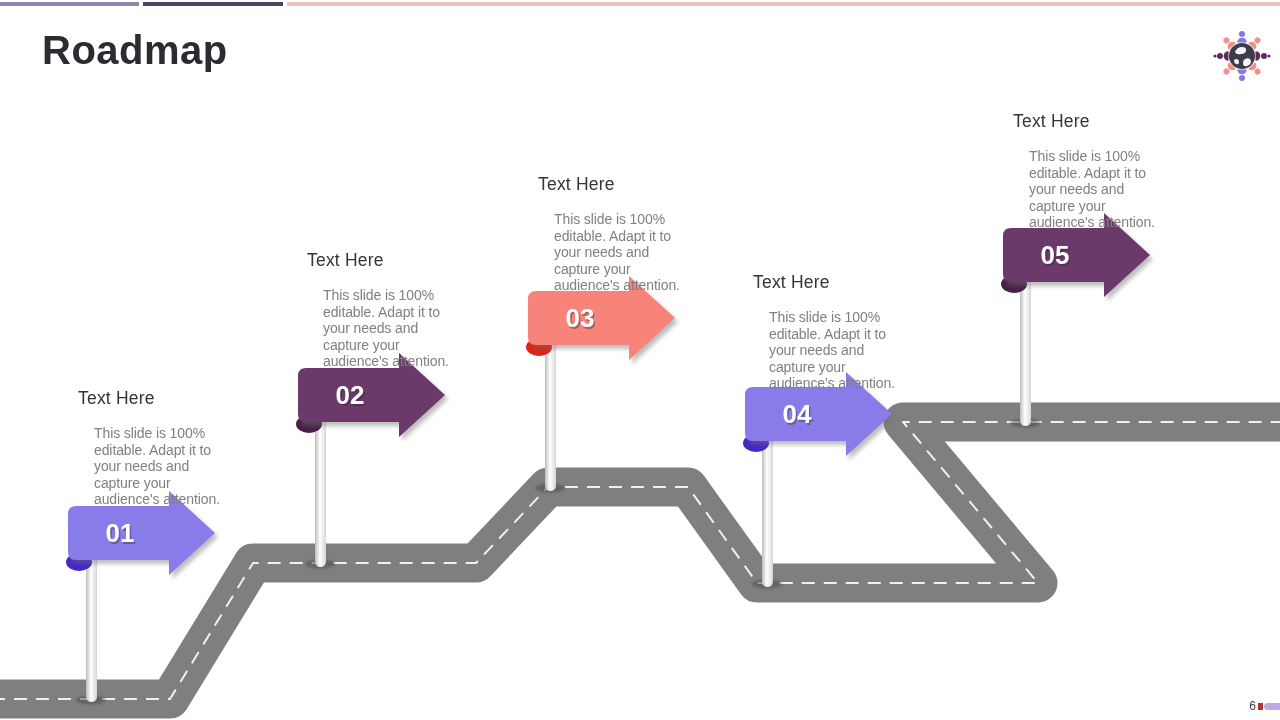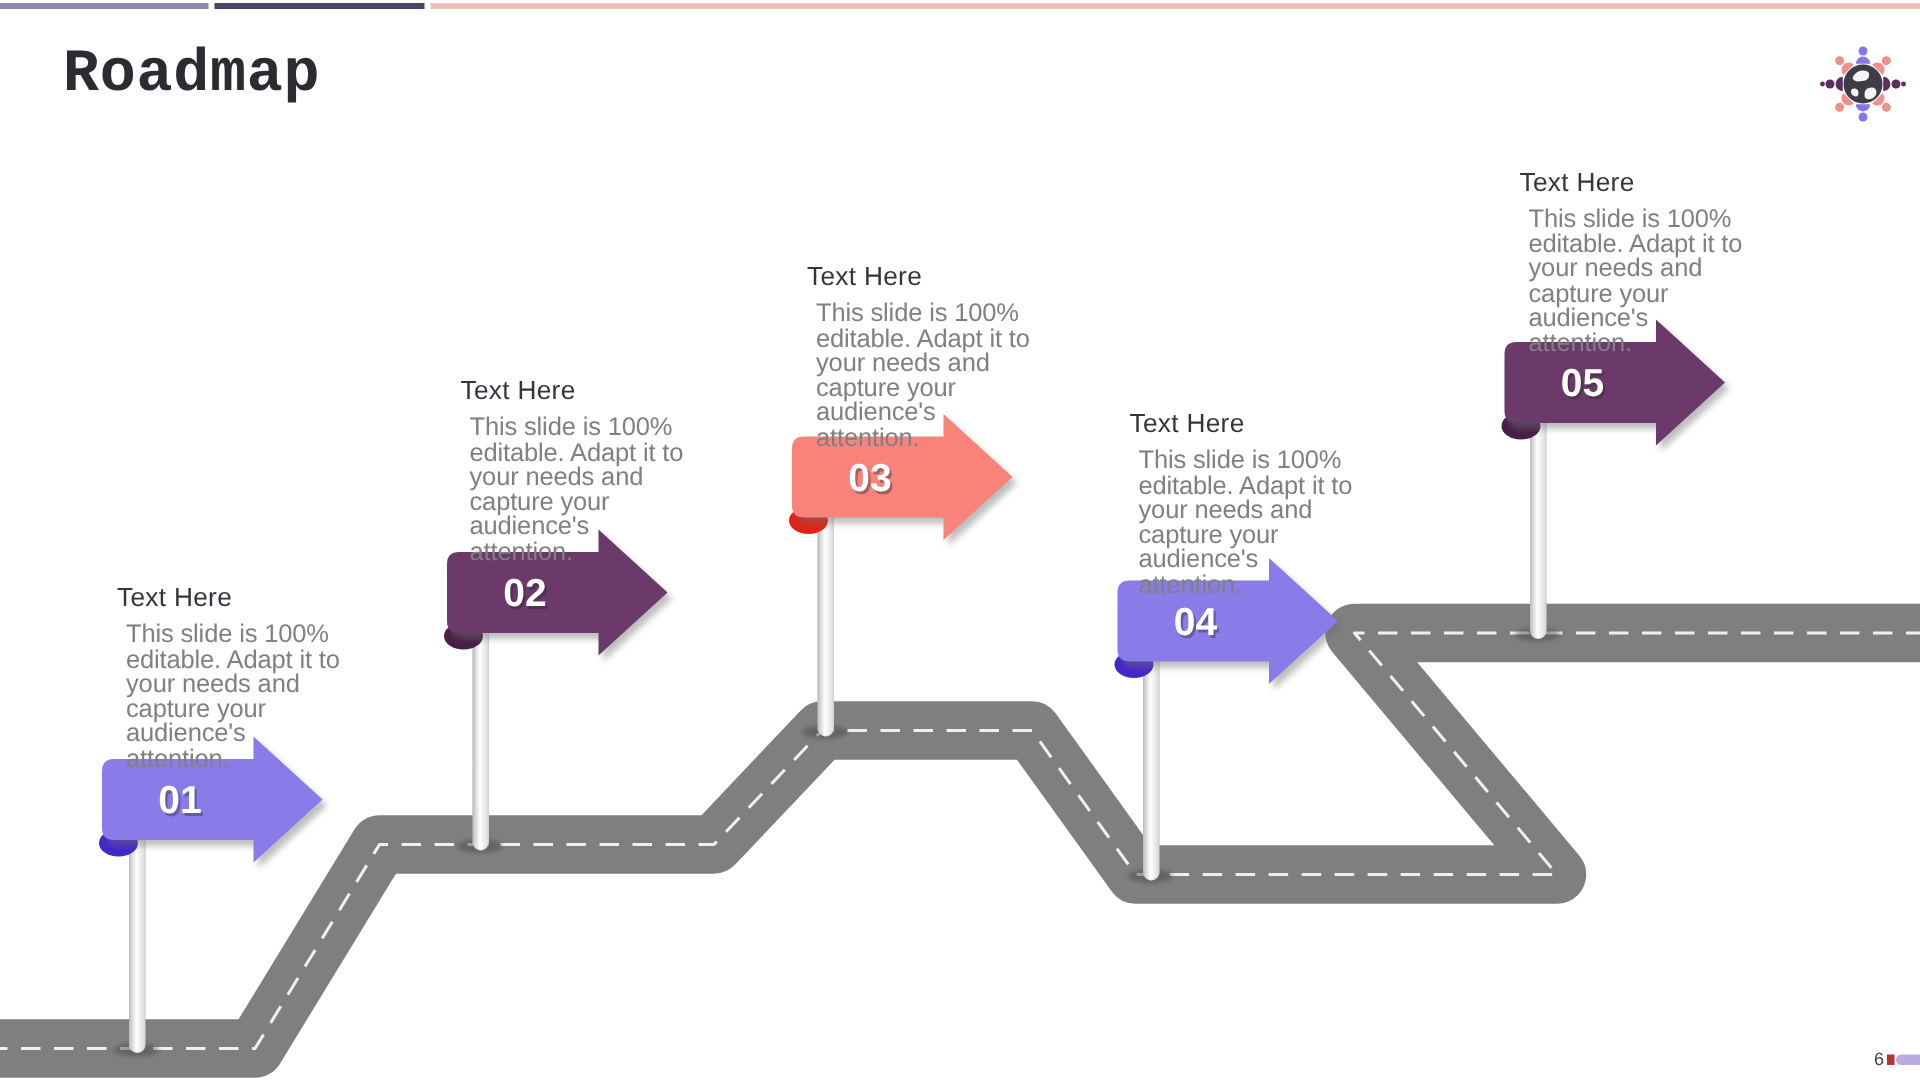--- a/index.html
+++ b/index.html
@@ -4,21 +4,21 @@
 <style>
   html,body{margin:0;padding:0;background:#fff;}
   .stage{position:relative;width:1280px;height:720px;background:#ffffff;overflow:hidden;
          font-family:"Liberation Sans",sans-serif;}
 
   
   .topbar{position:absolute;top:2px;height:4px;}
 
   
   .title{position:absolute;left:42px;top:28px;font-size:40px;font-weight:800;
-         color:#2c2b31;letter-spacing:.5px;font-family:Liberation Mono, monospace;}
+         color:#2c2b31;letter-spacing:.5px;}
 
   
   .logo{position:absolute;left:1212px;top:26px;}
 
   
   .road-svg{position:absolute;left:0;top:0;}
 
   
   .pole{position:absolute;width:11px;border-radius:6px;
         background:linear-gradient(to right,#bdbdbd,#ffffff 45%,#d8d8d8);
@@ -28,21 +28,21 @@
   .sign{position:absolute;overflow:visible;}
   .arrow{filter:drop-shadow(3px 4px 2px rgba(110,110,110,.45));}
   .num,.num-sh{font-family:"Liberation Sans",sans-serif;font-size:26px;font-weight:bold;
                text-anchor:middle;}
   .num{fill:#ffffff;}
   .num-sh{fill:rgba(40,40,40,.38);}
 
   
   .ms-text{position:absolute;width:164px;}
   .ms-text h3{margin:0 0 5px 0;font-size:17.5px;font-weight:400;color:#37323c;letter-spacing:.2px;}
-  .ms-text p{margin:6px;font-size:17px;line-height:16.5px;color:#808080;letter-spacing:-0.1px;}
+  .ms-text p{margin:16px;font-size:14px;line-height:16.5px;color:#808080;letter-spacing:-0.1px;}
 
   
   .page-num{position:absolute;right:24px;bottom:7px;font-size:12px;color:#3f3f3f;}
   .accent-red{position:absolute;right:17px;bottom:10px;width:5px;height:7px;}
   .accent-purple{position:absolute;right:0;bottom:10px;width:16px;height:7px;border-radius:4px 0 0 4px;}
 </style>
 </head>
 <body>
 
 <div class="stage">

